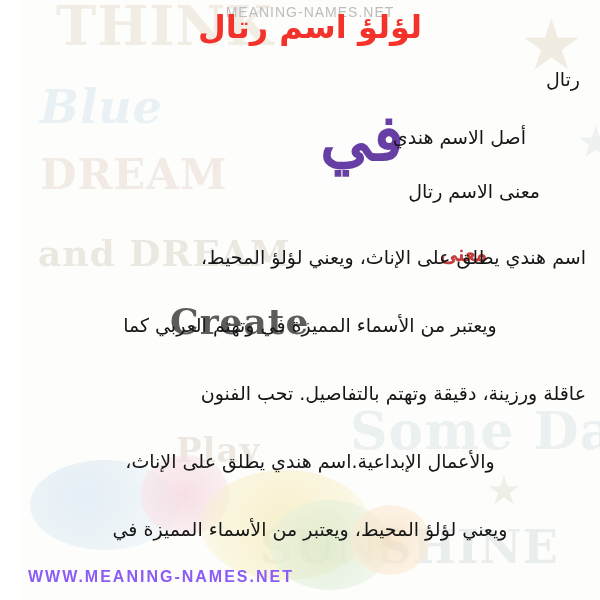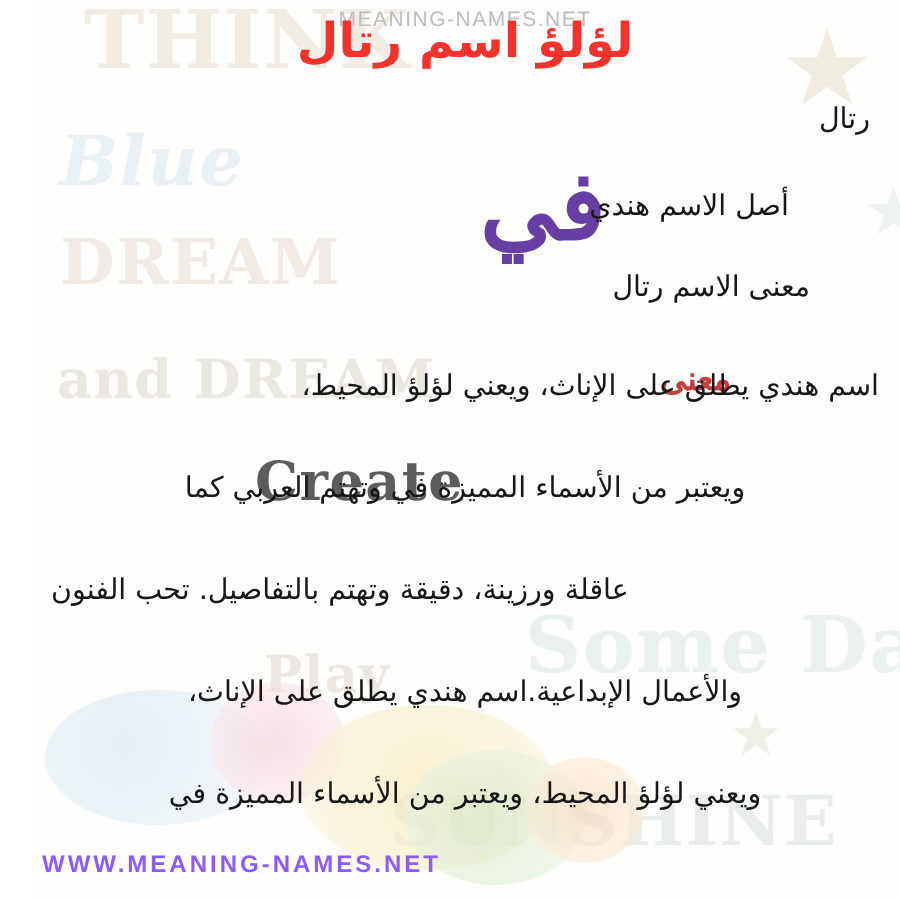--- a/index.html
+++ b/index.html
@@ -131,21 +131,21 @@
     font-size: 18px;
     font-family: "DejaVu Sans", sans-serif;
     white-space: nowrap;
   }
   .l-name      { margin: 10px 6px 0 0;   font-size: 19px; }
   .l-meaning   { margin: 32px 46px 0 0;  font-size: 19px; }
   .l-origin    { margin: 36px 60px 0 0;  font-size: 19px; }
   .l-body      { margin: 44px 0 0 0;     font-size: 19px; }
   .l-body2     { margin: 46px 0 0 0;     font-size: 19px; text-align: center; }
   .l-body3     { margin: 46px 0 0 0;     font-size: 19px; text-align: center; }
-  .l-body4     { margin: 46px 0 0 0;     font-size: 19px; text-align: left; }
+  .l-body4     { margin: 46px 0 0 0;     font-size: 19px; text-align: right; }
   .l-body5     { margin: 46px 0 0 0;     font-size: 19px; text-align: center; }
   .l-body6     { margin: 46px 0 0 0;     font-size: 19px; text-align: center; }
 </style>
 </head>
 <body>
 
 <div class="page">
 
   <div class="bg-art">
     <div class="bg-word bg-w1">THINK</div>

